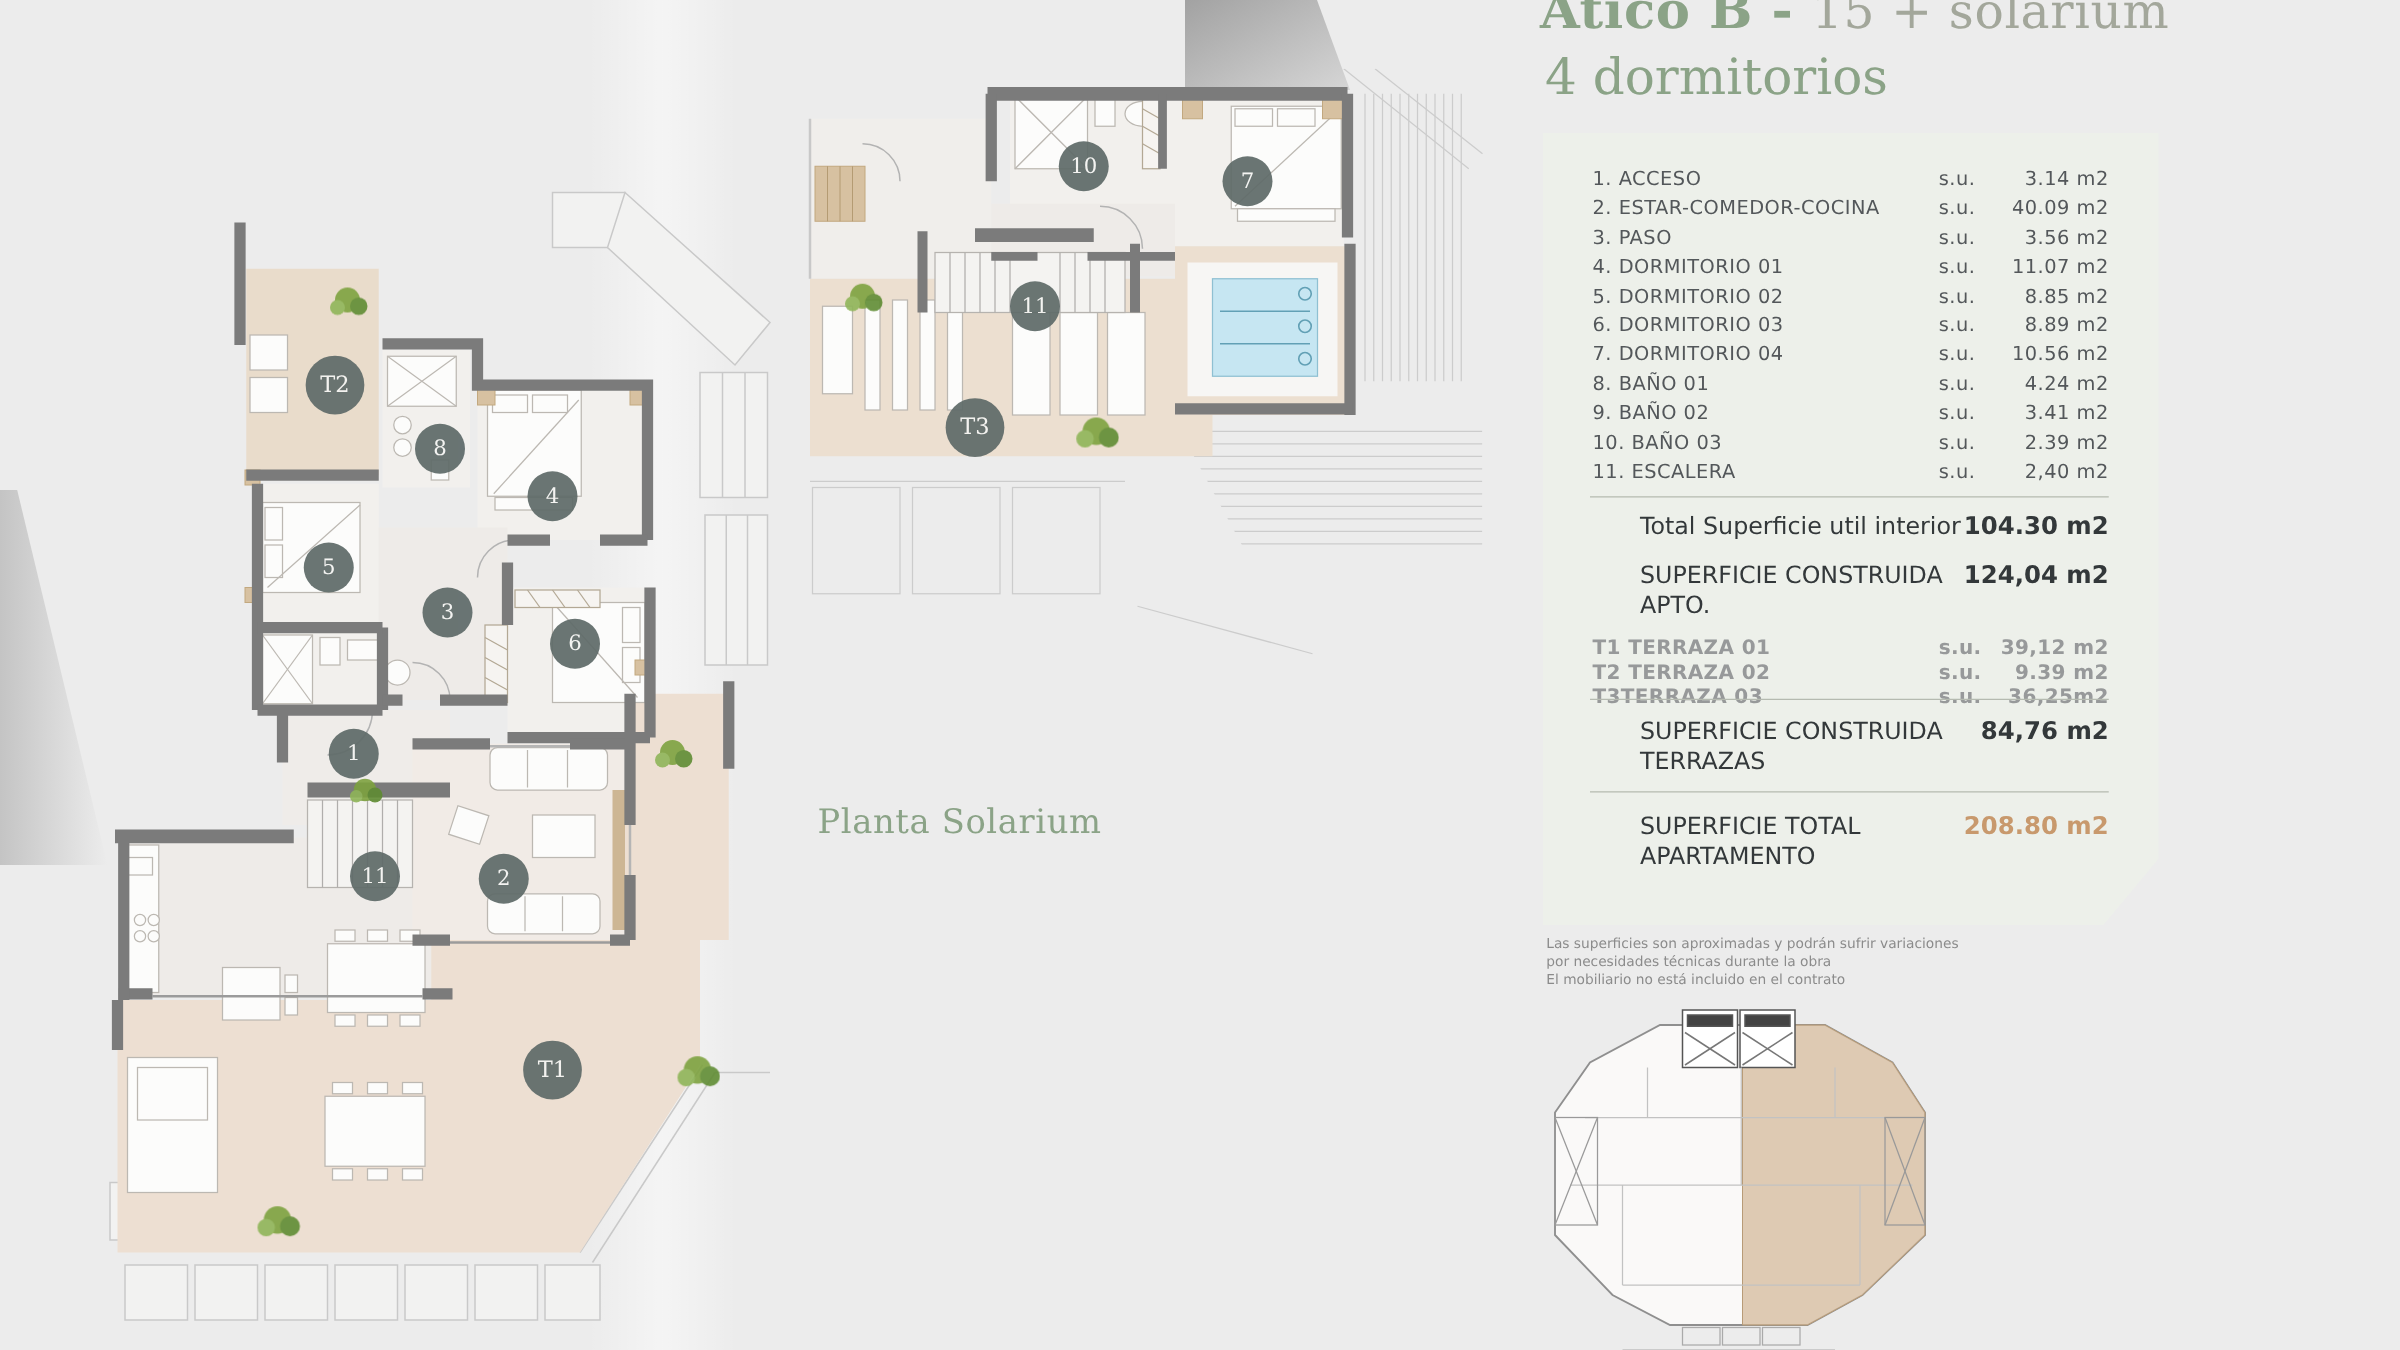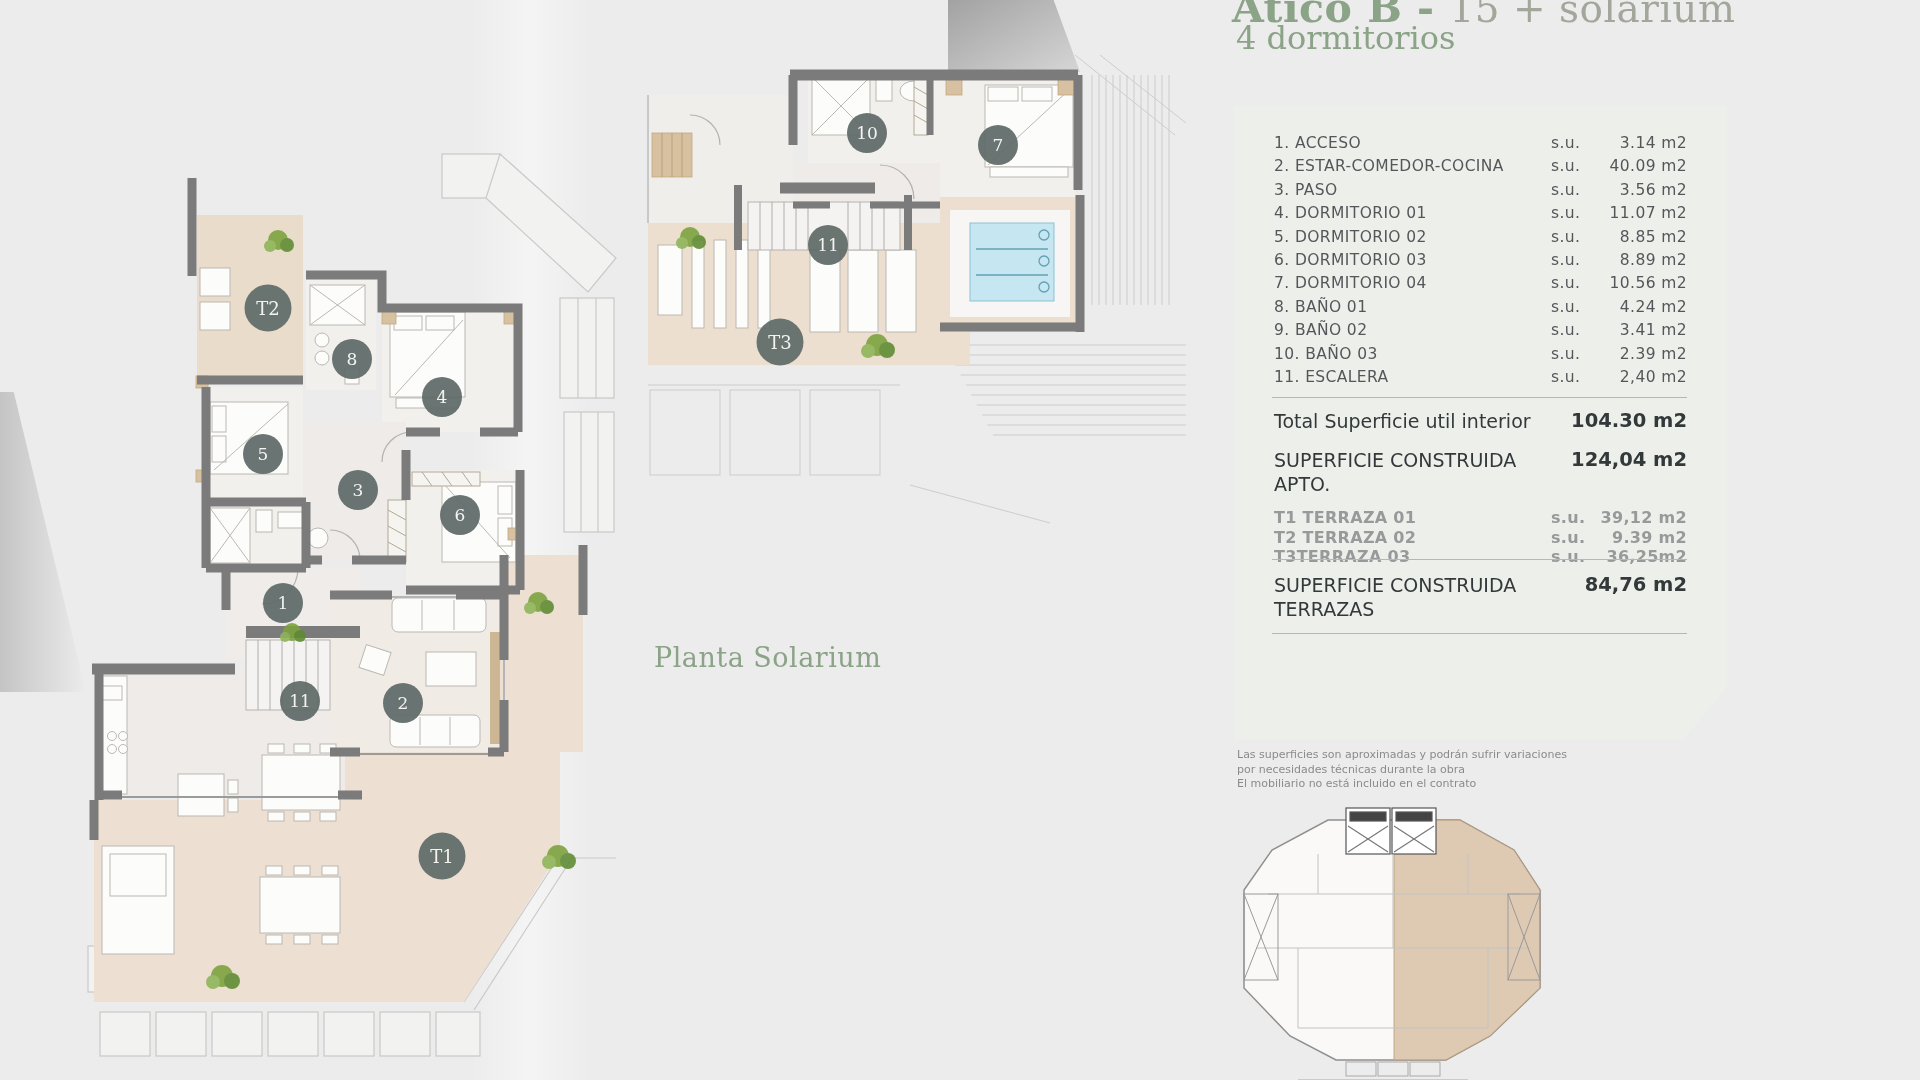--- a/index.html
+++ b/index.html
@@ -11,22 +11,22 @@
              background:linear-gradient(to right,#c4c4c4,rgba(236,236,236,0));
              clip-path:polygon(0 0,16% 0,100% 100%,0 100%);}
   .roof-wedge{position:absolute;left:948px;top:0;width:132px;height:72px;
               background:linear-gradient(150deg,#a2a2a2,#d6d6d6);
               clip-path:polygon(0 0,80% 0,100% 100%,0 100%);}
   
   .hdr{position:absolute;left:1232px;top:-16px;white-space:nowrap;
        font-family:"DejaVu Serif","Liberation Serif",serif;}
   .hdr .t1{font-size:41px;font-weight:bold;color:var(--title-green);letter-spacing:.5px;}
   .hdr .t2{font-size:39px;font-weight:normal;color:var(--unit-gray);letter-spacing:.5px;}
-  .hdr2{position:absolute;left:1236px;top:19px;font-family:"DejaVu Serif","Liberation Serif",serif;
-        font-size:32px;color:var(--title-green);}
+  .hdr2{position:absolute;left:1236px;top:39px;font-family:"DejaVu Serif","Liberation Serif",serif;
+        font-size:40px;color:var(--title-green);}
   
   .plan{position:absolute;}
   .plan svg{position:absolute;left:0;top:0;}
   .marker{position:absolute;transform:translate(-50%,-50%);width:40px;height:40px;border-radius:50%;
           background:var(--marker);opacity:.93;color:#f4f4f2;display:flex;align-items:center;justify-content:center;
           font-family:"DejaVu Serif","Liberation Serif",serif;font-size:17px;}
   .marker.big{width:47px;height:47px;font-size:18px;text-align:center;}
   .plan-caption{position:absolute;left:654px;top:642px;font-family:"DejaVu Serif","Liberation Serif",serif;
         font-size:27px;color:var(--title-green);letter-spacing:.5px;}
   
@@ -34,21 +34,21 @@
          clip-path:polygon(0 0,100% 0,100% 91.6%,91% 100%,0 100%);}
   .rooms{position:absolute;left:40px;right:40px;top:26px;}
   .room-row,.ter-row{display:flex;align-items:baseline;}
   .room-row{font-size:15.5px;line-height:23.4px;letter-spacing:.4px;color:#53575a;justify-content:center;}
   .room-row .rn{flex:1;}
   .room-row .su,.ter-row .su{width:40px;}
   .room-row .rv,.ter-row .rv{width:96px;text-align:right;}
   .rule{position:absolute;left:38px;right:40px;height:1px;background:#b5bab0;}
   .trow{position:absolute;left:40px;right:40px;display:flex;justify-content:space-between;align-items:flex-start;
         color:#33383a;}
-  .trow .lbl{font-size:19px;line-height:24px;}
+  .trow .lbl{font-size:19px;line-height:24px;margin-left:38px;}
   .trow .val{font-size:19.5px;font-weight:bold;white-space:nowrap;}
   .terraces{position:absolute;left:40px;right:40px;top:402px;font-weight:bold;}
   .ter-row{font-size:16px;line-height:19.5px;letter-spacing:.3px;color:#97999a;}
   .ter-row .tn{flex:1;}
   .accent{color:var(--accent)!important;}
   .disclaimer{position:absolute;left:1237px;top:748px;font-size:11px;line-height:14.5px;color:#8b8b8b;}
   
   .keyplan{position:absolute;left:1228px;top:798px;width:330px;height:285px;}
 </style>
 </head>
@@ -512,20 +512,24 @@
           <span class="su">s.u.</span>
           <span class="rv">36,25m2</span>
         </div>
       </div>
     <div class="rule" style="top:453px"></div>
     <div class="trow" style="top:467px">
       <span class="lbl" style="width:250px">SUPERFICIE CONSTRUIDA TERRAZAS</span>
       <span class="val">84,76 m2</span>
     </div>
     <div class="rule" style="top:527px"></div>
+    <div class="trow" style="top:543px">
+      <span class="lbl" style="width:210px">SUPERFICIE TOTAL APARTAMENTO</span>
+      <span class="val accent">208.80 m2</span>
+    </div>
   </div>
 
   <div class="disclaimer" id="disclaimer">
       <div>Las superficies son aproximadas y podrán sufrir variaciones</div>
       <div>por necesidades técnicas durante la obra</div>
       <div>El mobiliario no está incluido en el contrato</div>
     </div>
 
   <div class="keyplan">
     <svg width="330" height="285" viewBox="0 0 330 285">

